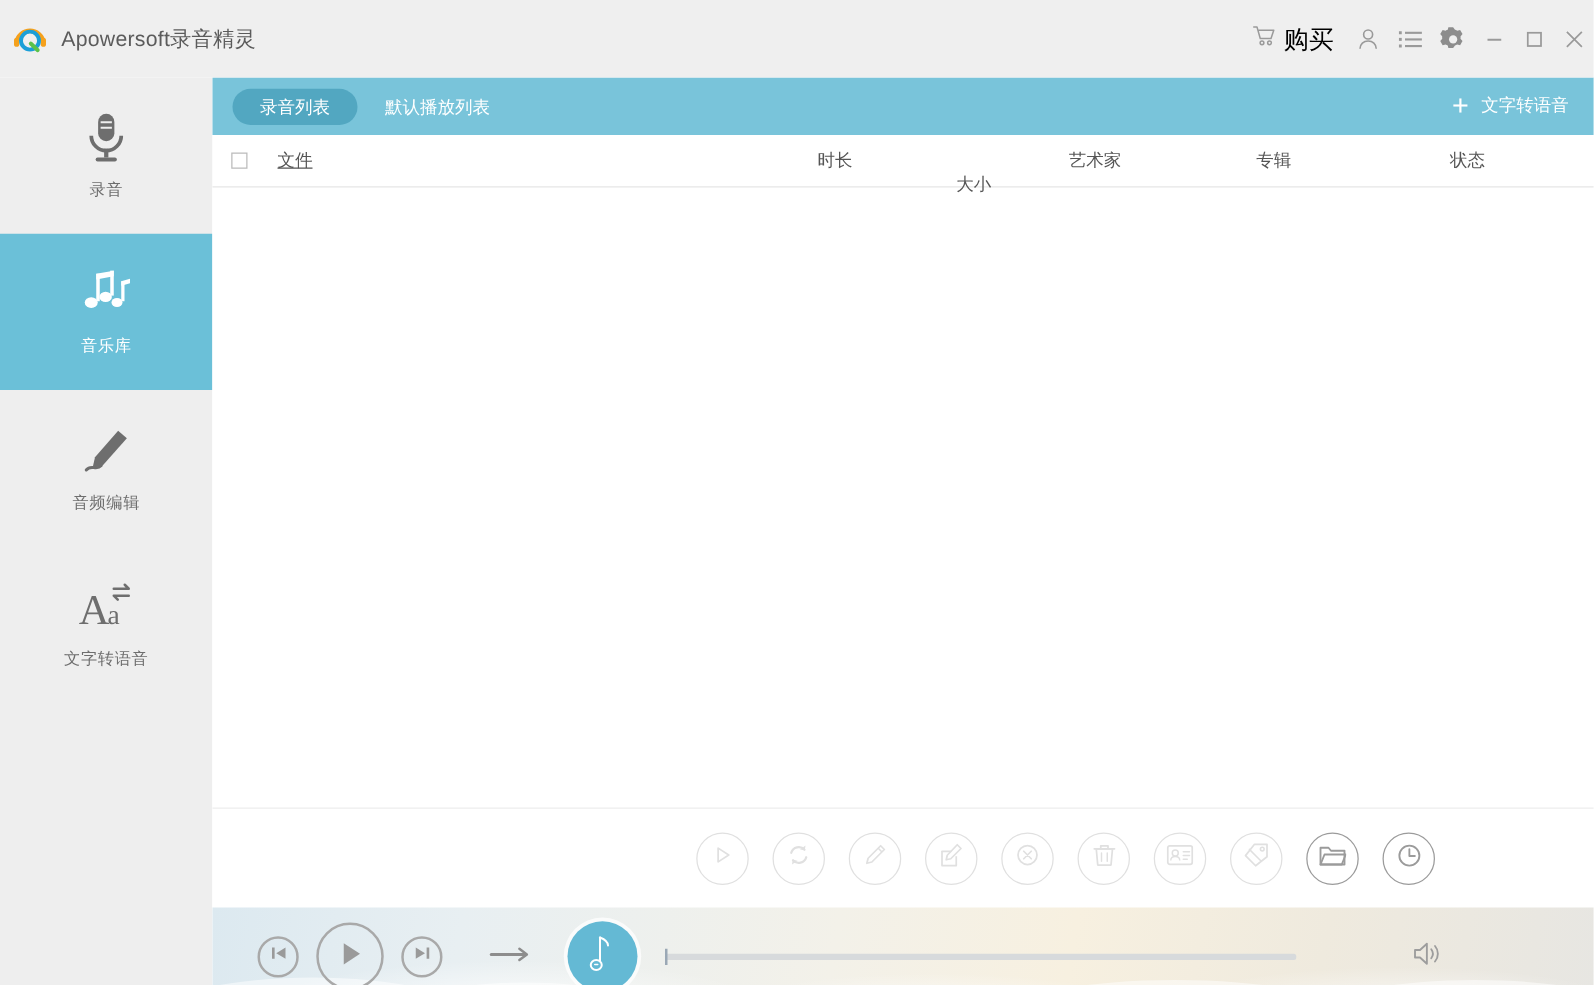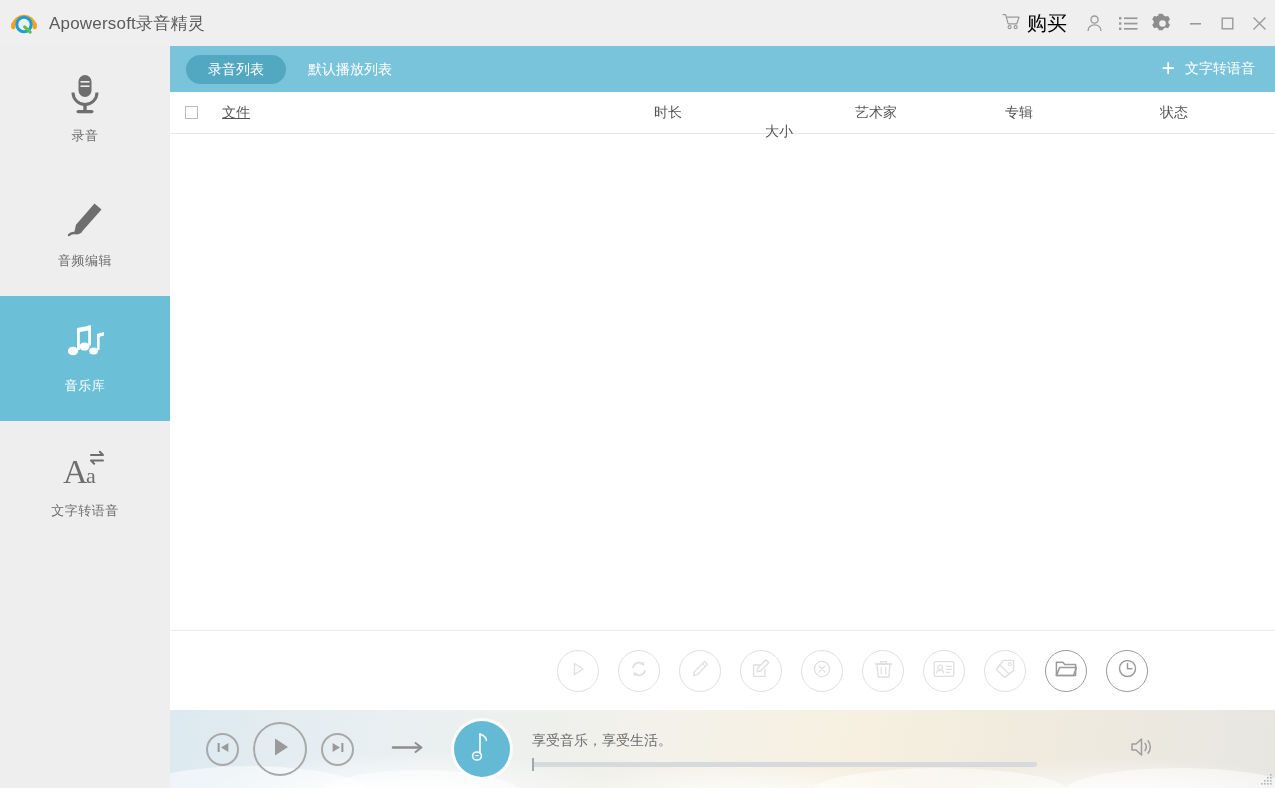--- a/index.html
+++ b/index.html
@@ -12,21 +12,21 @@
   #app {
     position: relative;
     width: 1275px; height: 788px;
     background: #ffffff;
     display: flex;
     flex-direction: column;
   }
 
   
   .titlebar {
-    height: 46px;
+    height: 62px;
     background: #efefef;
     display: flex;
     align-items: center;
     flex: none;
     position: relative;
   }
   .logo-wrap {
     width: 34px; height: 34px;
     margin-left: 7px; margin-right: 8px;
     display: flex; align-items: center; justify-content: center;
@@ -345,46 +345,46 @@
             <rect x="14.5" y="8" width="9" height="1.6" fill="#eeeeee"></rect>
             <rect x="14.5" y="12.4" width="9" height="1.6" fill="#eeeeee"></rect>
             <path d="M7 19.5 a12 12 0 0 0 24 0" fill="none" stroke="#6e6e6e" stroke-width="3"></path>
             <rect x="17.3" y="30" width="3.4" height="7" fill="#6e6e6e"></rect>
             <rect x="10.5" y="37" width="17" height="3.2" rx="1.6" fill="#6e6e6e"></rect>
           </svg>
         </div>
         <div class="side-label">录音</div>
       </div>
 
-      <div class="side-item">
-        <div class="side-icon">
-          <svg width="42" height="40" viewBox="0 0 42 40">
-            <path d="M30.5 3.5 l7 6 -19 21.5 -8.5 2.5 2-8.8 z" fill="#6e6e6e"></path>
-            <path d="M5 35 c4 -5 8 1 12 -3.5" fill="none" stroke="#6e6e6e" stroke-width="2.4" stroke-linecap="round"></path>
-          </svg>
-        </div>
-        <div class="side-label">音频编辑</div>
-      </div>
-
       <div class="side-item active">
         <div class="side-icon">
           <svg width="42" height="42" viewBox="0 0 42 42">
             <path d="M13 4 L27 1.5 L27 6 L13 8.5 Z" fill="#ffffff"></path>
             <rect x="13" y="4" width="2.8" height="22" fill="#ffffff"></rect>
             <rect x="24.2" y="1.5" width="2.8" height="20" fill="#ffffff"></rect>
             <ellipse cx="9" cy="27" rx="5.2" ry="4.3" fill="#ffffff"></ellipse>
             <ellipse cx="20.5" cy="22.5" rx="5" ry="4.1" fill="#ffffff"></ellipse>
             <rect x="33" y="10" width="2.6" height="16" fill="#ffffff"></rect>
             <path d="M33 10 L40 8 L40 11.5 L33 13.5 Z" fill="#ffffff"></path>
             <ellipse cx="29.6" cy="27" rx="4.4" ry="3.6" fill="#ffffff"></ellipse>
           </svg>
         </div>
         <div class="side-label">音乐库</div>
       </div>
 
+      <div class="side-item">
+        <div class="side-icon">
+          <svg width="42" height="40" viewBox="0 0 42 40">
+            <path d="M30.5 3.5 l7 6 -19 21.5 -8.5 2.5 2-8.8 z" fill="#6e6e6e"></path>
+            <path d="M5 35 c4 -5 8 1 12 -3.5" fill="none" stroke="#6e6e6e" stroke-width="2.4" stroke-linecap="round"></path>
+          </svg>
+        </div>
+        <div class="side-label">音频编辑</div>
+      </div>
+
 
       <div class="side-item">
         <div class="side-icon">
           <svg width="46" height="42" viewBox="0 0 46 42">
             <text x="1" y="34" font-family="Liberation Serif, serif" font-size="34" fill="#6e6e6e">A</text>
             <text x="24" y="34" font-family="Liberation Serif, serif" font-size="22" fill="#6e6e6e">a</text>
             <path d="M29 6 h12 l-3.2 -3.2 M41 11.5 h-12 l3.2 3.2" fill="none" stroke="#6e6e6e" stroke-width="2" stroke-linecap="round" stroke-linejoin="round"></path>
           </svg>
         </div>
         <div class="side-label">文字转语音</div>
@@ -564,21 +564,20 @@
             <svg width="30" height="38" viewBox="0 0 30 38">
               <path d="M13 6 v19" stroke="#ffffff" stroke-width="1.6" stroke-linecap="round" fill="none"></path>
               <path d="M13 6 c4 1.6 6.4 3.4 6.4 6.4" stroke="#ffffff" stroke-width="1.6" fill="none" stroke-linecap="round"></path>
               <ellipse cx="10" cy="28" rx="4.4" ry="4" fill="none" stroke="#ffffff" stroke-width="1.6"></ellipse>
               <path d="M8.8 27.6 h2.4" stroke="#ffffff" stroke-width="1.2" stroke-linecap="round"></path>
             </svg>
           </span>
         </div>
 
         <div class="track-block">
-          <div class="track-title">享受音乐，享受生活。</div>
           <div class="progress-wrap">
             <div class="progress-handle"></div>
           </div>
         </div>
 
         <div class="vol-btn">
           <span>
             <svg width="26" height="24" viewBox="0 0 26 24">
               <path d="M3 9 h4 L12.5 4 v16 L7 15 H3 Z" fill="none" stroke="#9d9d9d" stroke-width="1.5" stroke-linejoin="round"></path>
               <path d="M16 8.4 a6 6 0 0 1 0 7.2" fill="none" stroke="#9d9d9d" stroke-width="1.5" stroke-linecap="round"></path>

